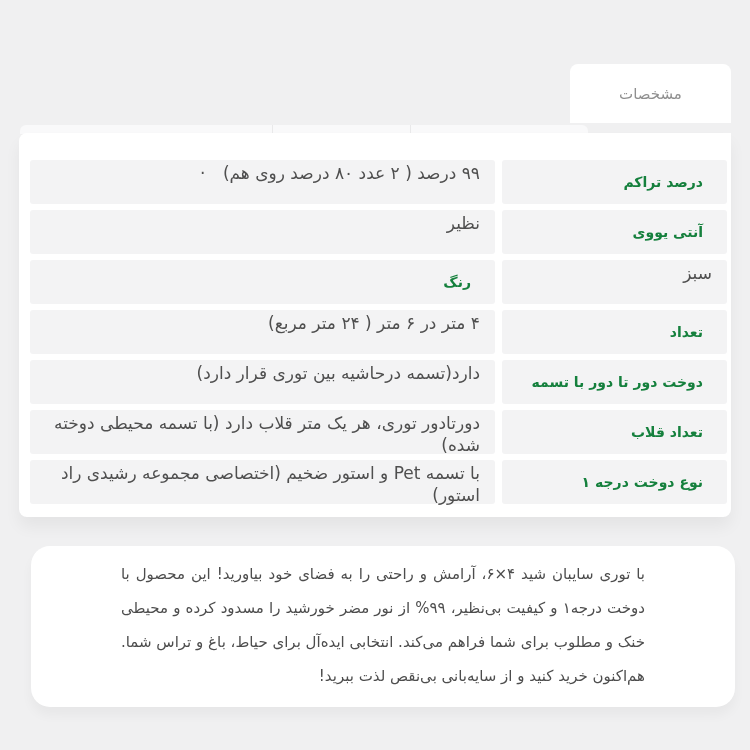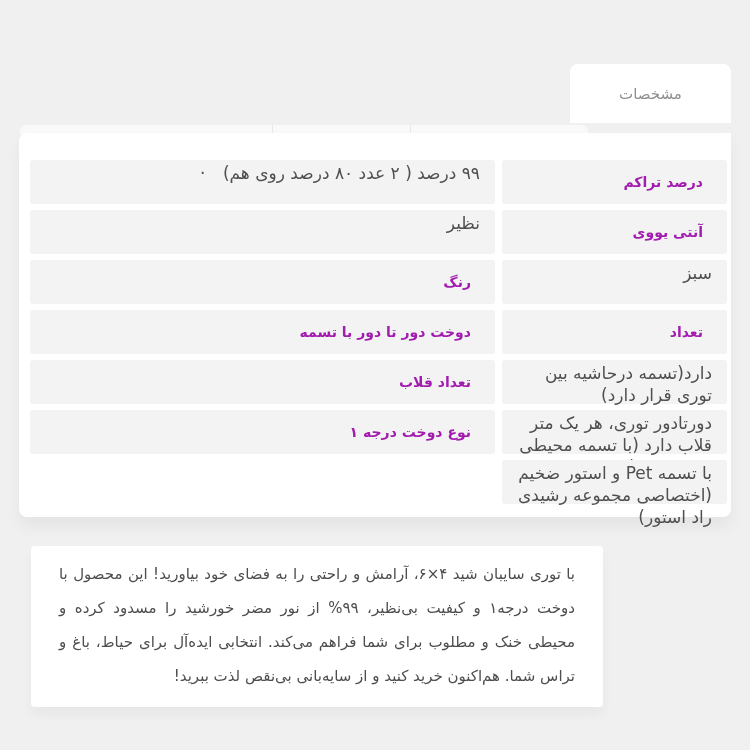--- a/index.html
+++ b/index.html
@@ -35,39 +35,39 @@
     display:grid;
     grid-template-columns:225px 465px;
     column-gap:7px;row-gap:6px;
     grid-auto-rows:44px;
     padding:27px 4px 0 10px;
   }
   .cell{background:#f3f3f4;border-radius:3px;box-sizing:border-box;}
   .label-cell{
     display:flex;align-items:center;
     padding:0 24px;
-    font-size:14px;font-weight:bold;color:#a21caf;
+    font-size:14px;font-weight:bold;color:#15803d;
   }
   .value-cell{
     display:flex;flex-direction:row;justify-content:space-between;
     padding:2px 15px;
     font-size:17px;color:#4f4f4f;line-height:1.3;
     text-align:right;
   }
   .value-extra{
     display:block;text-align:left;padding-left:155px;
     line-height:13px;color:#4f4f4f;
   }
   
   .desc-card{
-    position:absolute;left:31px;top:546px;width:572px;min-height:154px;
-    background:#ffffff;border-radius:4px;
+    position:absolute;left:31px;top:546px;width:704px;min-height:154px;
+    background:#ffffff;border-radius:19px;
     box-shadow:0 8px 12px rgba(0,0,0,0.04);
     box-sizing:border-box;
-    padding:11px 28px 14px;
+    padding:11px 90px 14px;
   }
   .desc-text{
     font-size:15px;line-height:34px;color:#4d4d4d;
     text-align:justify;
     margin:0;
   }
 </style>
 </head>
 <body>
 
@@ -89,20 +89,23 @@
       </div>
       <div class="cell label-cell">آنتی یووی</div>
       <div class="cell value-cell">
         <span>نظیر</span>
       </div>
       <div class="cell value-cell">
         <span>سبز</span>
       </div>
       <div class="cell label-cell">رنگ</div>
       <div class="cell label-cell">تعداد</div>
+      <div class="cell value-cell">
+        <span>۴ متر در ۶ متر ( ۲۴ متر مربع)</span>
+      </div>
       <div class="cell label-cell">دوخت دور تا دور با تسمه</div>
       <div class="cell value-cell">
         <span>دارد(تسمه درحاشیه بین توری قرار دارد)</span>
       </div>
       <div class="cell label-cell">تعداد قلاب</div>
       <div class="cell value-cell">
         <span>دورتادور توری، هر یک متر قلاب دارد (با تسمه محیطی دوخته شده)</span>
       </div>
       <div class="cell label-cell">نوع دوخت درجه ۱</div>
       <div class="cell value-cell">

